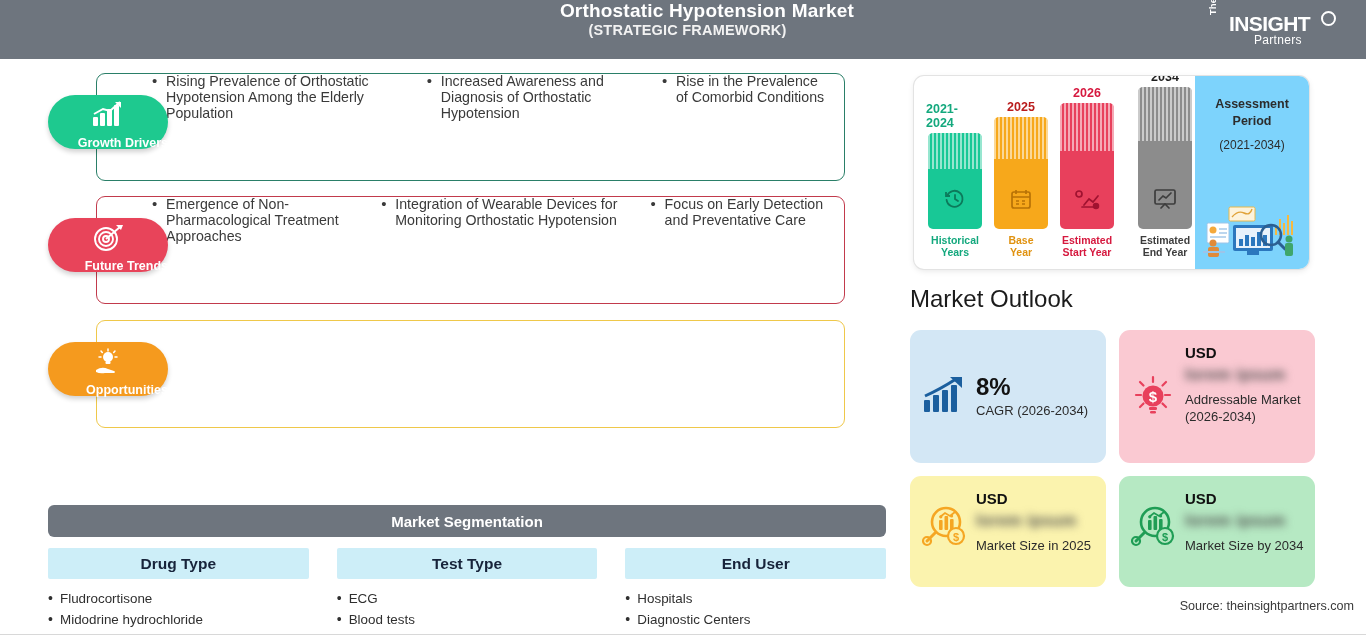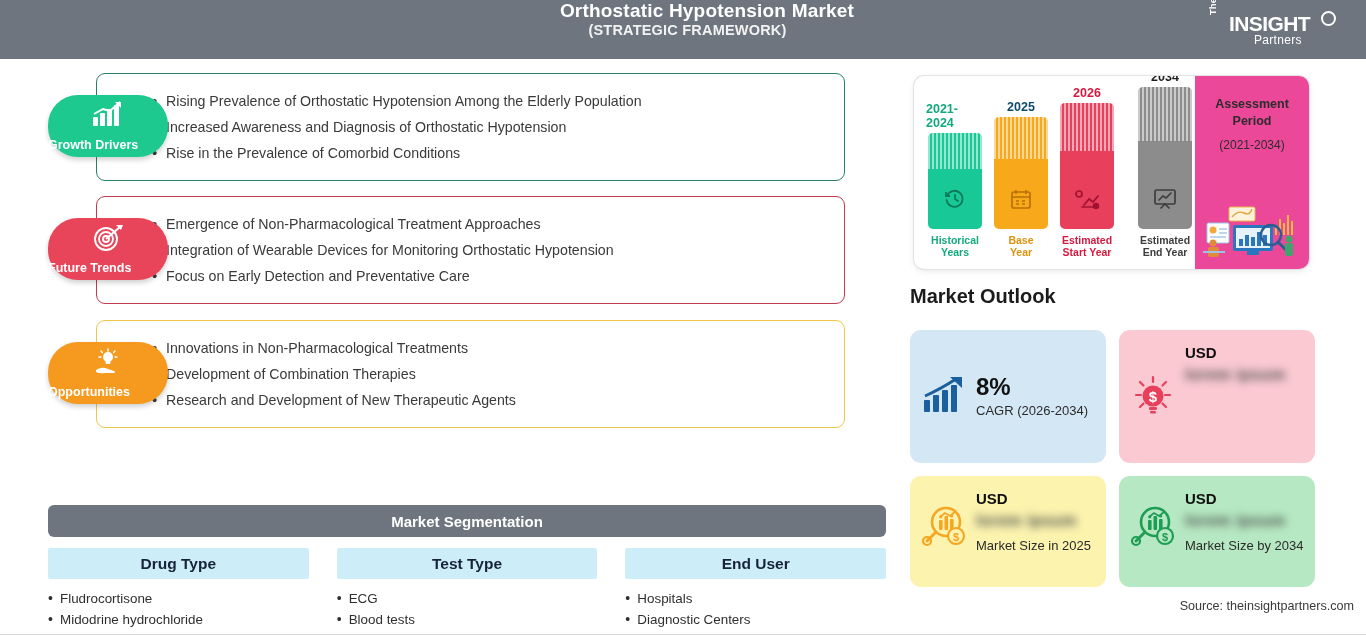--- a/index.html
+++ b/index.html
@@ -32,30 +32,30 @@
 
   .pillrow { position:absolute; left:0; width:845px; }
   .pillrow .box {
     position:absolute; left:96px; right:0; top:0; bottom:0;
     border:1.2px solid #2a7f68; border-radius:9px; background:#fff;
   }
   .pillrow.r2 .box { border-color:#c23a4c; }
   .pillrow.r3 .box { border-color:#efc84a; }
 
   .pill {
-    position:absolute; left:48px; width:120px; height:62px; border-radius:30px;
-    color:#fff; display:flex; flex-direction:column; align-items:flex-start;
-    justify-content:flex-end; padding-bottom:6px; z-index:4;
+    position:absolute; left:48px; width:120px; height:54px; border-radius:30px;
+    color:#fff; display:flex; flex-direction:column; align-items:flex-end;
+    justify-content:flex-end; padding-bottom:0; z-index:4;
     box-shadow:0 3px 5px rgba(0,0,0,.18);
   }
   .pill .plabel { font-size:12.5px; font-weight:bold; line-height:1; }
   .pill .picon { position:absolute; top:6px; left:0; right:0; display:flex; justify-content:center; }
 
   .bullets { position:absolute; left:152px; top:0; right:14px; bottom:0;
-             display:flex; flex-direction:column; justify-content:center; gap:10px; z-index:3;}
+             display:flex; flex-direction:row; gap:10px; z-index:3;}
   .bullets li { list-style:none; font-size:14.2px; color:#3a3a3a; position:relative; padding-left:14px; }
   .bullets li:before { content:"\2022"; position:absolute; left:0; top:-1px; color:#3a3a3a; font-size:15px; }
 
   
   .seg-header {
     position:absolute; left:48px; top:446px; width:838px; height:32px;
     background:#6e757e; border-radius:6px; color:#fff; font-size:15px; font-weight:bold;
     display:flex; align-items:center; justify-content:center;
   }
   .seg-cols { position:absolute; left:48px; top:489px; width:838px; display:flex; gap:28px; }
@@ -79,28 +79,28 @@
   }
   .bars { position:relative; width:281px; height:100%; }
   .bar-wrap { position:absolute; bottom:10px; width:58px; display:flex; flex-direction:column; align-items:center; }
   .bar-year { font-size:12.5px; font-weight:bold; margin-bottom:3px; }
   .bar { width:54px; border-radius:5px; position:relative; overflow:hidden;
          display:flex; align-items:flex-end; justify-content:center; }
   .bar .stripes { position:absolute; left:0; right:0; top:0; height:38%; opacity:.55; }
   .bar .bicon { position:relative; z-index:2; margin-bottom:14px; }
   .bar-cap { margin-top:5px; font-size:10.5px; font-weight:bold; text-align:center; line-height:1.2; }
 
-  .assess-side { width:114px; background:#ec4899; position:relative;text-decoration:underline; }
+  .assess-side { width:114px; background:#7dd3fc; position:relative;text-decoration:underline; }
   .assess-side .atitle { position:absolute; left:0; right:0; top:20px; text-align:center;
                          font-size:12.5px; font-weight:bold; color:#2c2c2c; line-height:1.35; }
   .assess-side .ayears { position:absolute; left:0; right:0; top:62px; text-align:center;
                          font-size:12px; color:#2c2c2c; }
   .assess-ill { position:absolute; left:4px; bottom:8px; width:106px; height:62px; }
 
-  .outlook-title { position:absolute; left:10px; top:226px; font-size:20px; font-weight:bold; color:#1b1b1b; }
+  .outlook-title { position:absolute; left:10px; top:226px; font-size:24px; font-weight:normal; color:#1b1b1b; }
 
   .card { position:absolute; border-radius:11px; }
   .card.c1 { left:10px;  top:271px; width:196px; height:133px; background:#d3e7f5; }
   .card.c2 { left:219px; top:271px; width:196px; height:133px; background:#fac9d2; }
   .card.c3 { left:10px;  top:417px; width:196px; height:111px; background:#fbf3ae; }
   .card.c4 { left:219px; top:417px; width:196px; height:111px; background:#b6e9c3; }
 
   .card .cicon { position:absolute; left:12px; }
   .card.c1 .cicon { top:46px; }
   .card.c2 .cicon { top:44px; }
@@ -179,25 +179,20 @@
               </g>
             <path d="M24 1 l7 0 l-2 5 z" fill="#fff"></path>
           </svg>
         </span>
         <span class="plabel">Future Trends</span>
       </div>
     </div>
 
     <div class="pillrow r3" style="top:261px;height:108px;">
       <div class="box"></div>
-      <ul class="bullets">
-        <li>Innovations in Non-Pharmacological Treatments</li>
-        <li>Development of Combination Therapies</li>
-        <li>Research and Development of New Therapeutic Agents</li>
-      </ul>
       <div class="pill" style="top:22px;background:#f59a1e;">
         <span class="picon">
           <svg width="34" height="30" viewBox="0 0 34 30">
               <g fill="#fff">
             <circle cx="17" cy="9" r="5"></circle>
                 <rect x="14.5" y="13" width="5" height="3" rx="1"></rect>
             <g stroke="#fff" stroke-width="1.5" stroke-linecap="round">
               <path d="M17 1 v2"></path>
                   <path d="M10 3 l1.3 1.5"></path>
                   <path d="M24 3 l-1.3 1.5"></path>
@@ -259,21 +254,21 @@
                 </svg>
             </span>
           </div>
           <span class="bar-cap" style="color:#13a87d;">
             <span>Historical</span><br>
             <span>Years</span>
           </span>
         </div>
 
         <div class="bar-wrap" style="left:78px;">
-          <span class="bar-year" style="color:#0c4a6e;">2025</span>
+          <span class="bar-year" style="color:#b91c1c;">2025</span>
           <div class="bar" style="height:112px;background:#f7a81b;">
             <div class="stripes" style="background:repeating-linear-gradient(90deg,#ffffff 0 2px,transparent 2px 4px);"></div>
             <span class="bicon">
               <svg width="24" height="24" viewBox="0 0 24 24" fill="none" stroke="#b87206" stroke-width="1.7">
                 <rect x="3" y="5" width="18" height="16" rx="2"></rect>
                   <path d="M3 10 h18"></path>
                 <path d="M7 3 v4"></path>
                   <path d="M17 3 v4"></path>
                 <g stroke-width="1.3">
                     <path d="M7 14 h3"></path>
@@ -409,20 +404,21 @@
             </g>
           <circle cx="22" cy="22" r="10.5" fill="#e8405c"></circle>
           <text x="22" y="28" font-size="15" font-weight="bold" fill="#fff" text-anchor="middle" font-family="Liberation Sans, sans-serif">$</text>
           <rect x="18" y="33" width="8" height="3" rx="1.2" fill="#e8405c"></rect>
           <rect x="19" y="37" width="6" height="2.5" rx="1.2" fill="#e8405c"></rect>
         </svg>
       </span>
       <div class="ctext">
         <span class="usd">USD</span>
         <span class="blurred">lorem ipsum</span>
+        <span class="sub-lbl">Addressable Market (2026-2034)</span>
       </div>
     </div>
 
     <div class="card c3">
       <span class="cicon">
         <svg width="44" height="44" viewBox="0 0 44 44">
           <circle cx="24" cy="18" r="14" fill="none" stroke="#f5a623" stroke-width="2.6"></circle>
           <g fill="#f5a623">
               <rect x="17" y="16" width="3.6" height="10" rx="1"></rect>
             <rect x="22.5" y="12" width="3.6" height="14" rx="1"></rect>

